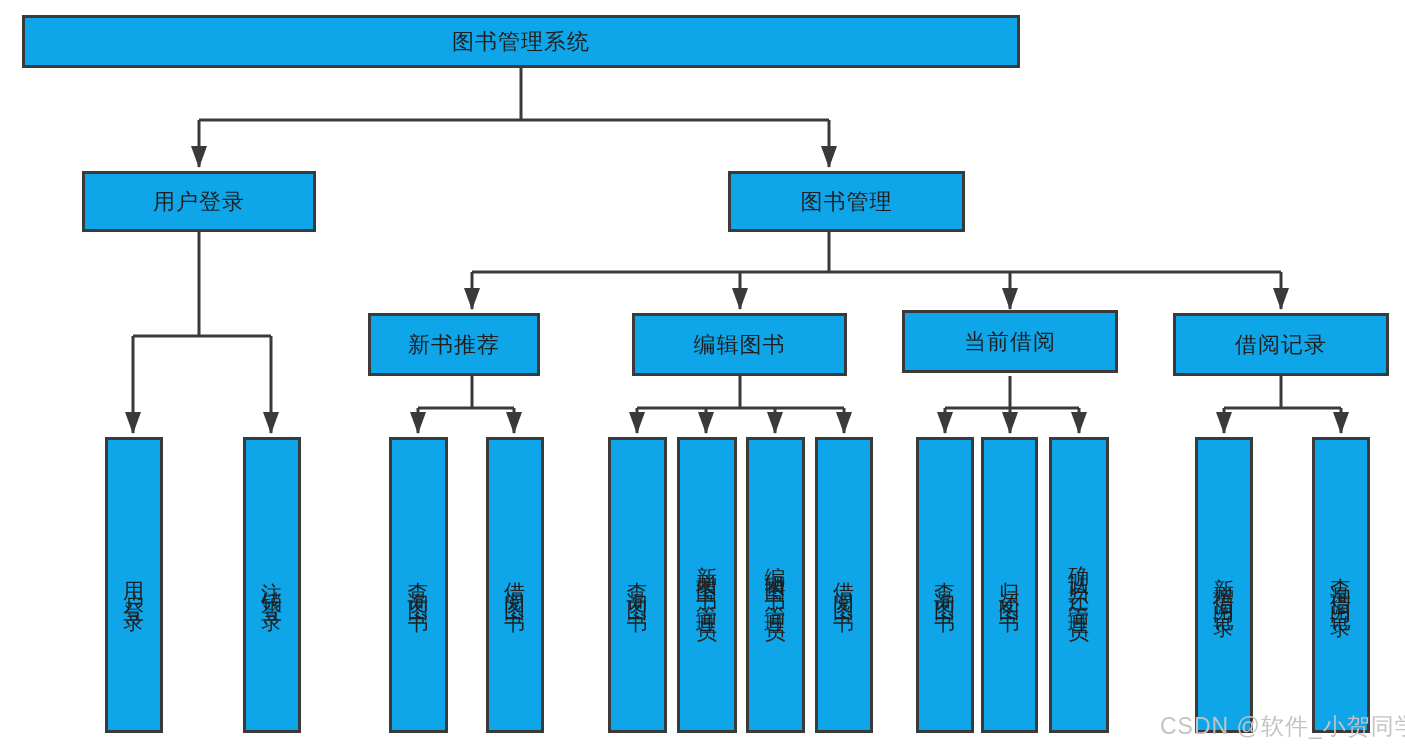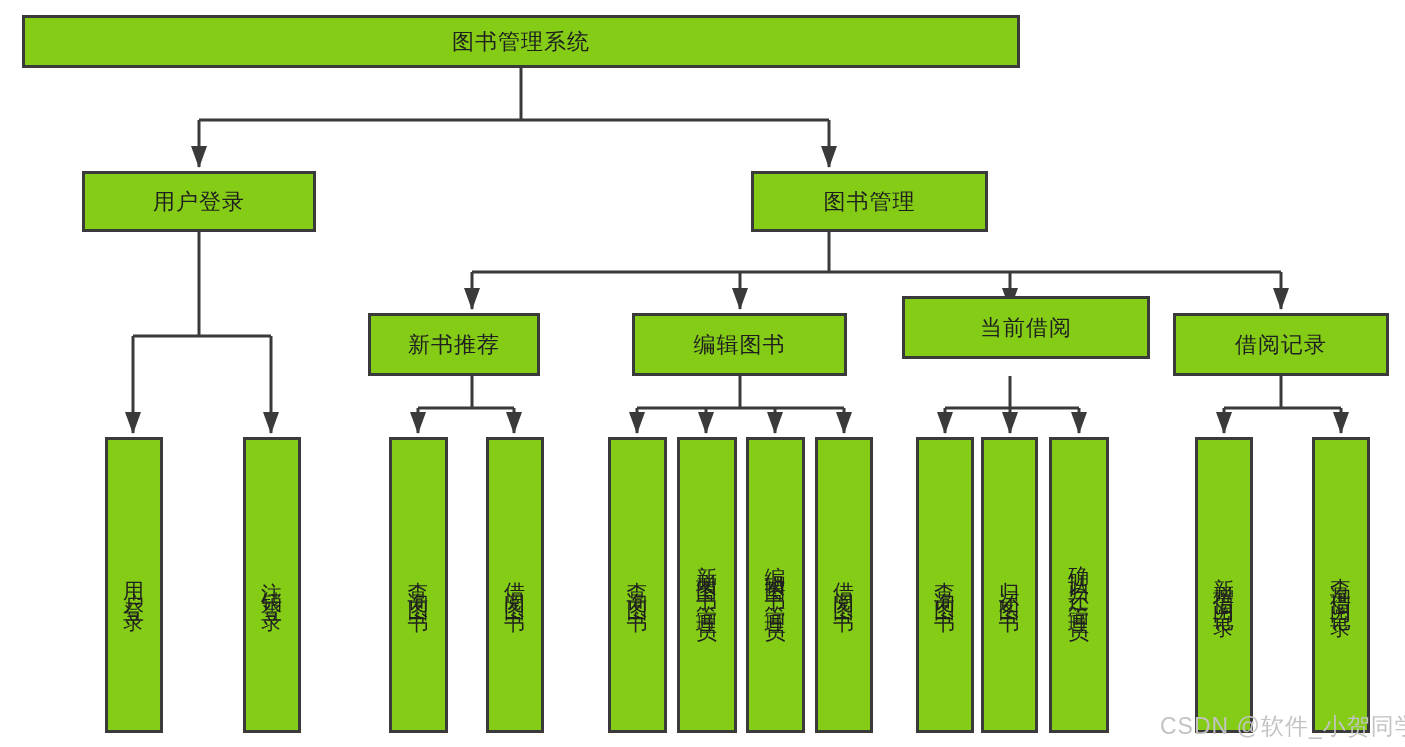--- a/index.html
+++ b/index.html
@@ -8,21 +8,21 @@
     width:1405px;height:747px;
     background:#ffffff;
     font-family:"Liberation Sans","DejaVu Sans",sans-serif;
     overflow:hidden;
   }
   .wires{position:absolute;left:0;top:0;pointer-events:none;}
   .box{
     position:absolute;
     box-sizing:border-box;
     border:3px solid #3a3a3a;
-    background:#84cc16;
+    background:#0ea5e9;
     display:flex;
     align-items:center;
     justify-content:center;
     color:#1f1f1f;
     z-index:2;
   }
   .box.h span{
     font-size:22px;
     letter-spacing:1px;
     white-space:nowrap;
@@ -103,31 +103,31 @@
     </g>
   </svg>
 
   <div class="box h" style="left:22px;top:15px;width:998px;height:53px">
     <span>图书管理系统</span>
   </div>
 
   <div class="box h" style="left:82px;top:171px;width:234px;height:61px">
     <span>用户登录</span>
   </div>
-  <div class="box h" style="left:751px;top:171px;width:237px;height:61px">
+  <div class="box h" style="left:728px;top:171px;width:237px;height:61px">
     <span>图书管理</span>
   </div>
 
   <div class="box h" style="left:368px;top:313px;width:172px;height:63px">
     <span>新书推荐</span>
   </div>
   <div class="box h" style="left:632px;top:313px;width:215px;height:63px">
     <span>编辑图书</span>
   </div>
-  <div class="box h" style="left:902px;top:296px;width:248px;height:63px">
+  <div class="box h" style="left:902px;top:310px;width:216px;height:63px">
     <span>当前借阅</span>
   </div>
   <div class="box h" style="left:1173px;top:313px;width:216px;height:63px">
     <span>借阅记录</span>
   </div>
 
   <div class="box v" style="left:105px;top:437px;width:58px;height:296px">
     <span class="vt">用户登录</span>
   </div>
   <div class="box v" style="left:243px;top:437px;width:58px;height:296px">

